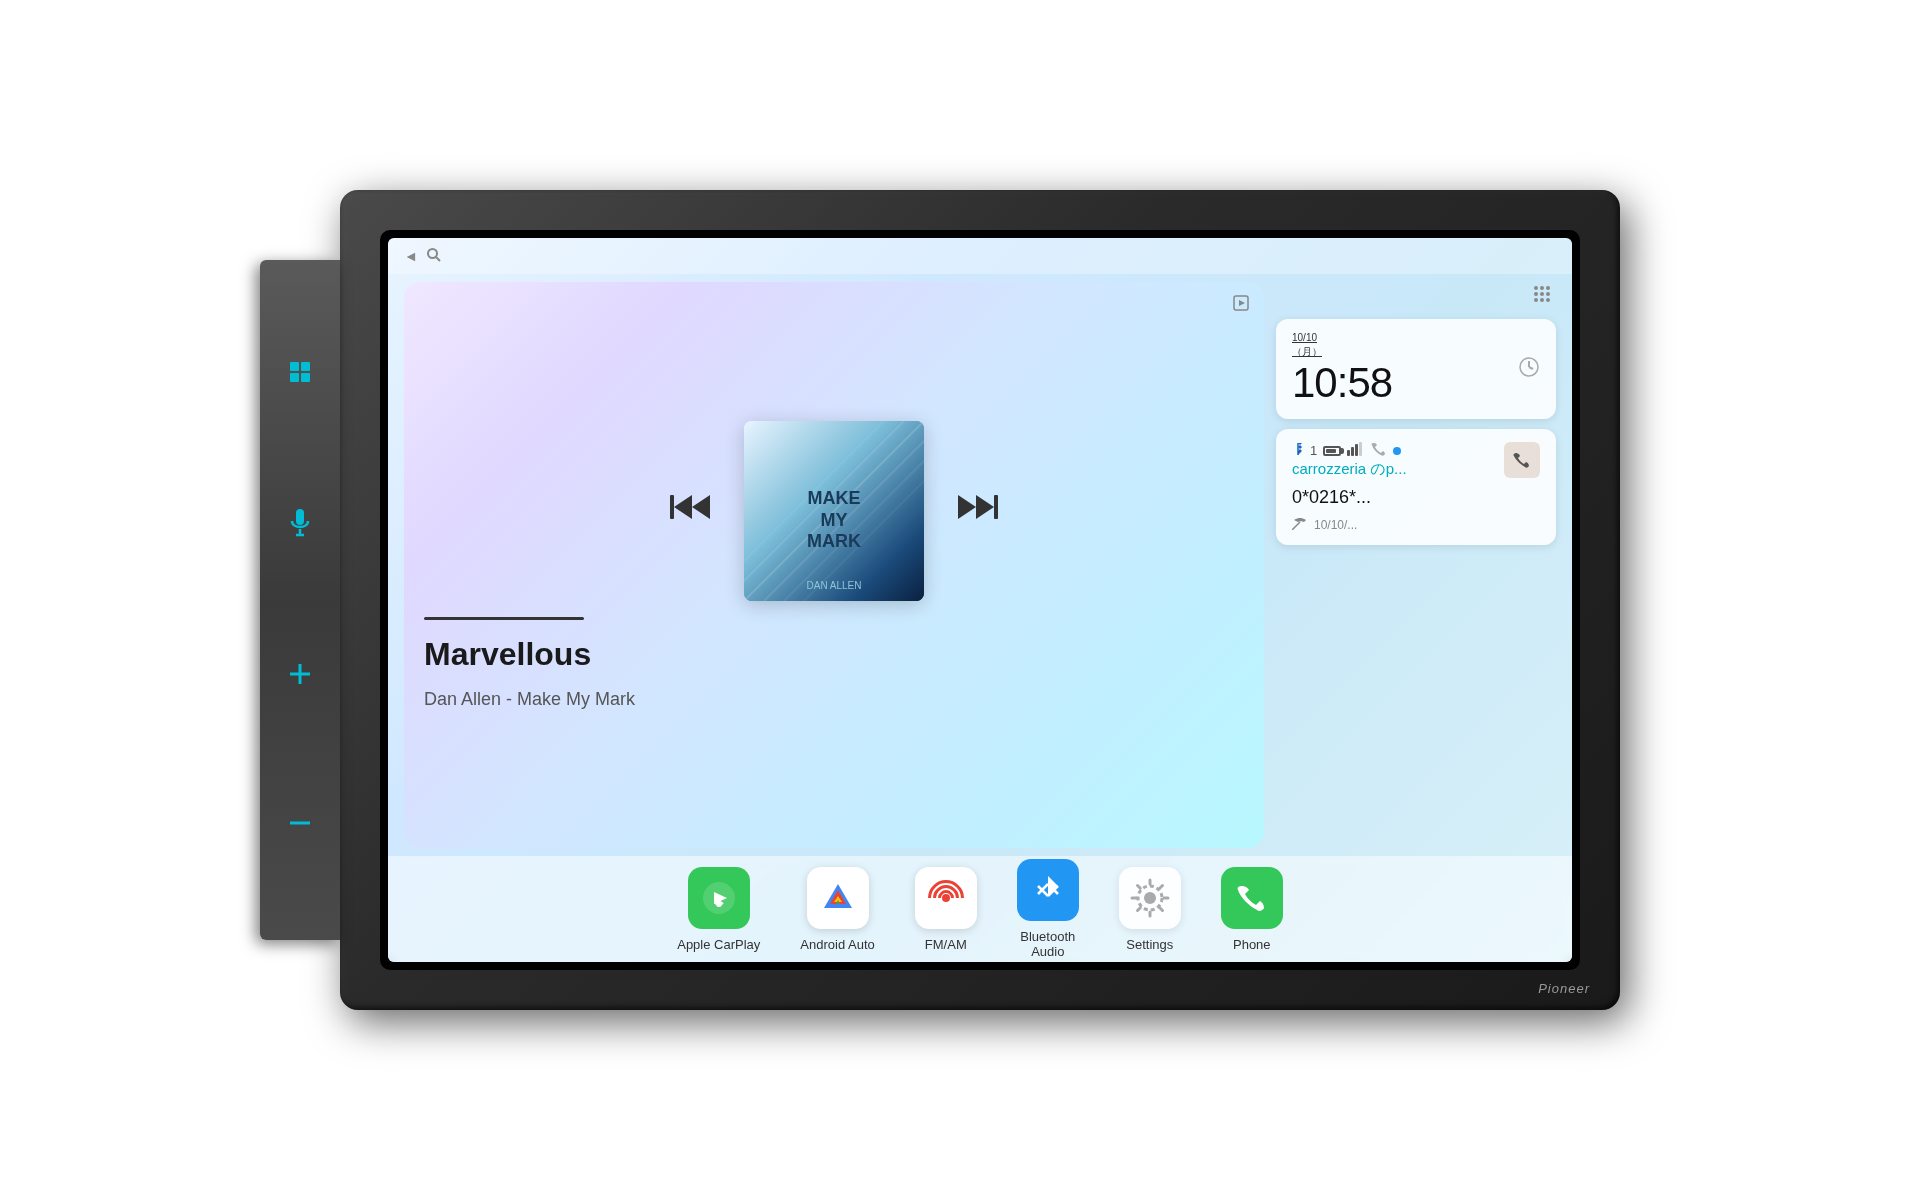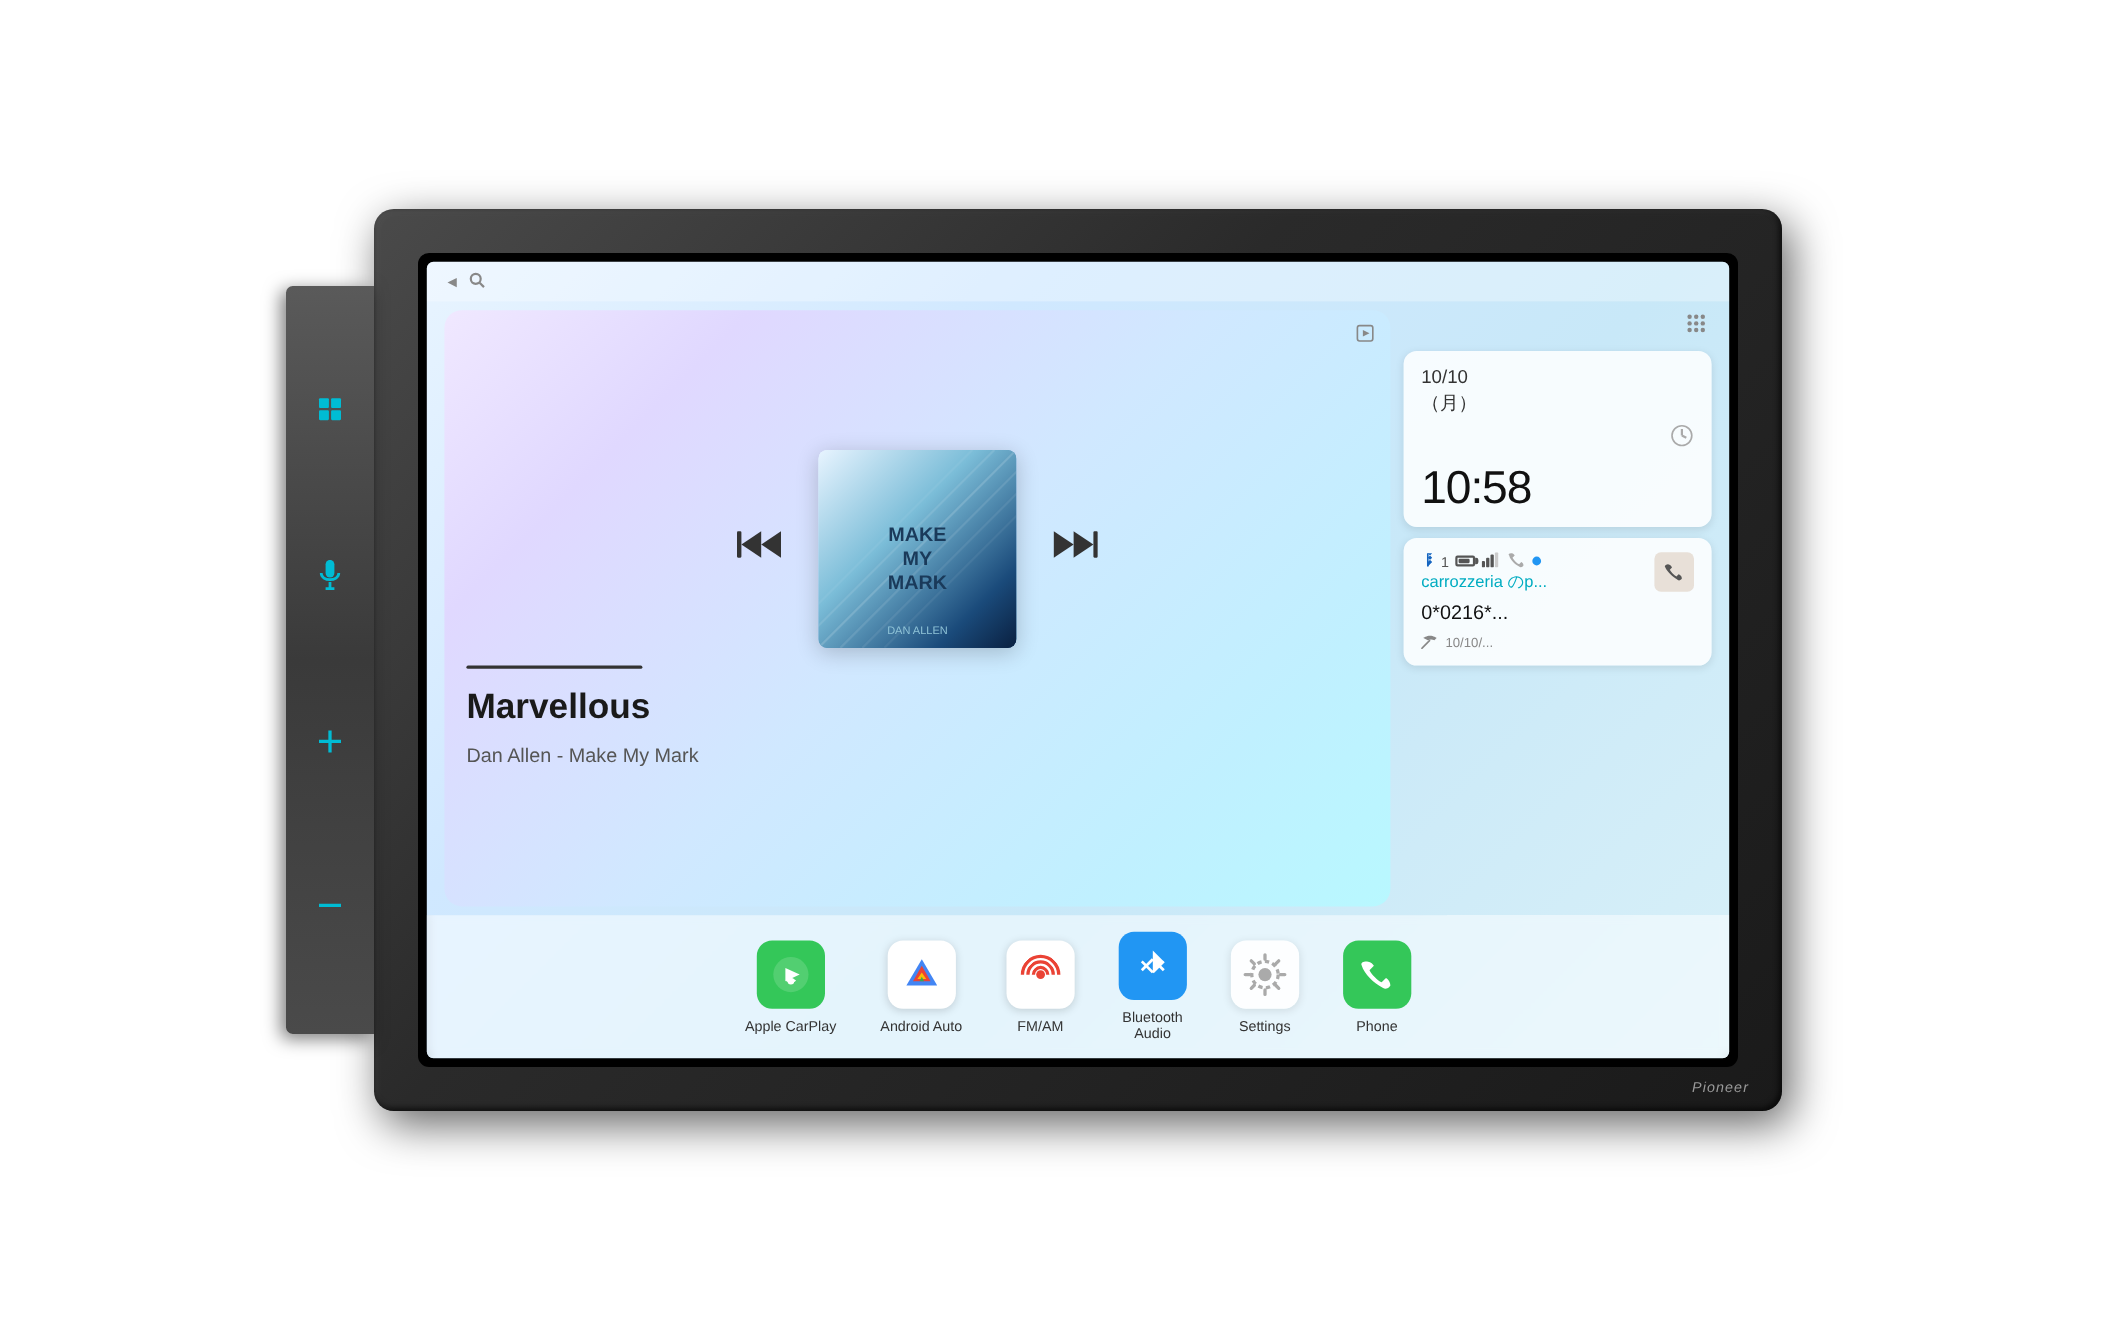--- a/index.html
+++ b/index.html
@@ -220,31 +220,31 @@
       box-shadow: 0 2px 8px rgba(0,0,0,0.1);
     }
 
     .time-card {
       display: flex;
       align-items: center;
       justify-content: space-between;
     }
 
     .time-date {
-      font-size: 17px;
+      font-size: 10px;
       color: #333;
       line-height: 1.4;
+      text-decoration: underline;
     }
 
     .time-clock {
       font-size: 42px;
       font-weight: 300;
       color: #111;
       letter-spacing: -1px;
-      margin-top: 40px;
     }
 
     .time-icon {
       font-size: 18px;
       color: #888;
     }
 
     .weather-card {
       display: flex;
       align-items: center;
@@ -350,21 +350,21 @@
 
     .online-dot {
       width: 8px;
       height: 8px;
       background: #2196F3;
       border-radius: 50%;
     }
 
     
     .app-bar {
-      height: 130px;
+      height: 106px;
       background: rgba(255,255,255,0.5);
       display: flex;
       align-items: center;
       justify-content: center;
       gap: 40px;
       padding: 0 20px;
       backdrop-filter: blur(4px);
     }
 
     .app-item {

